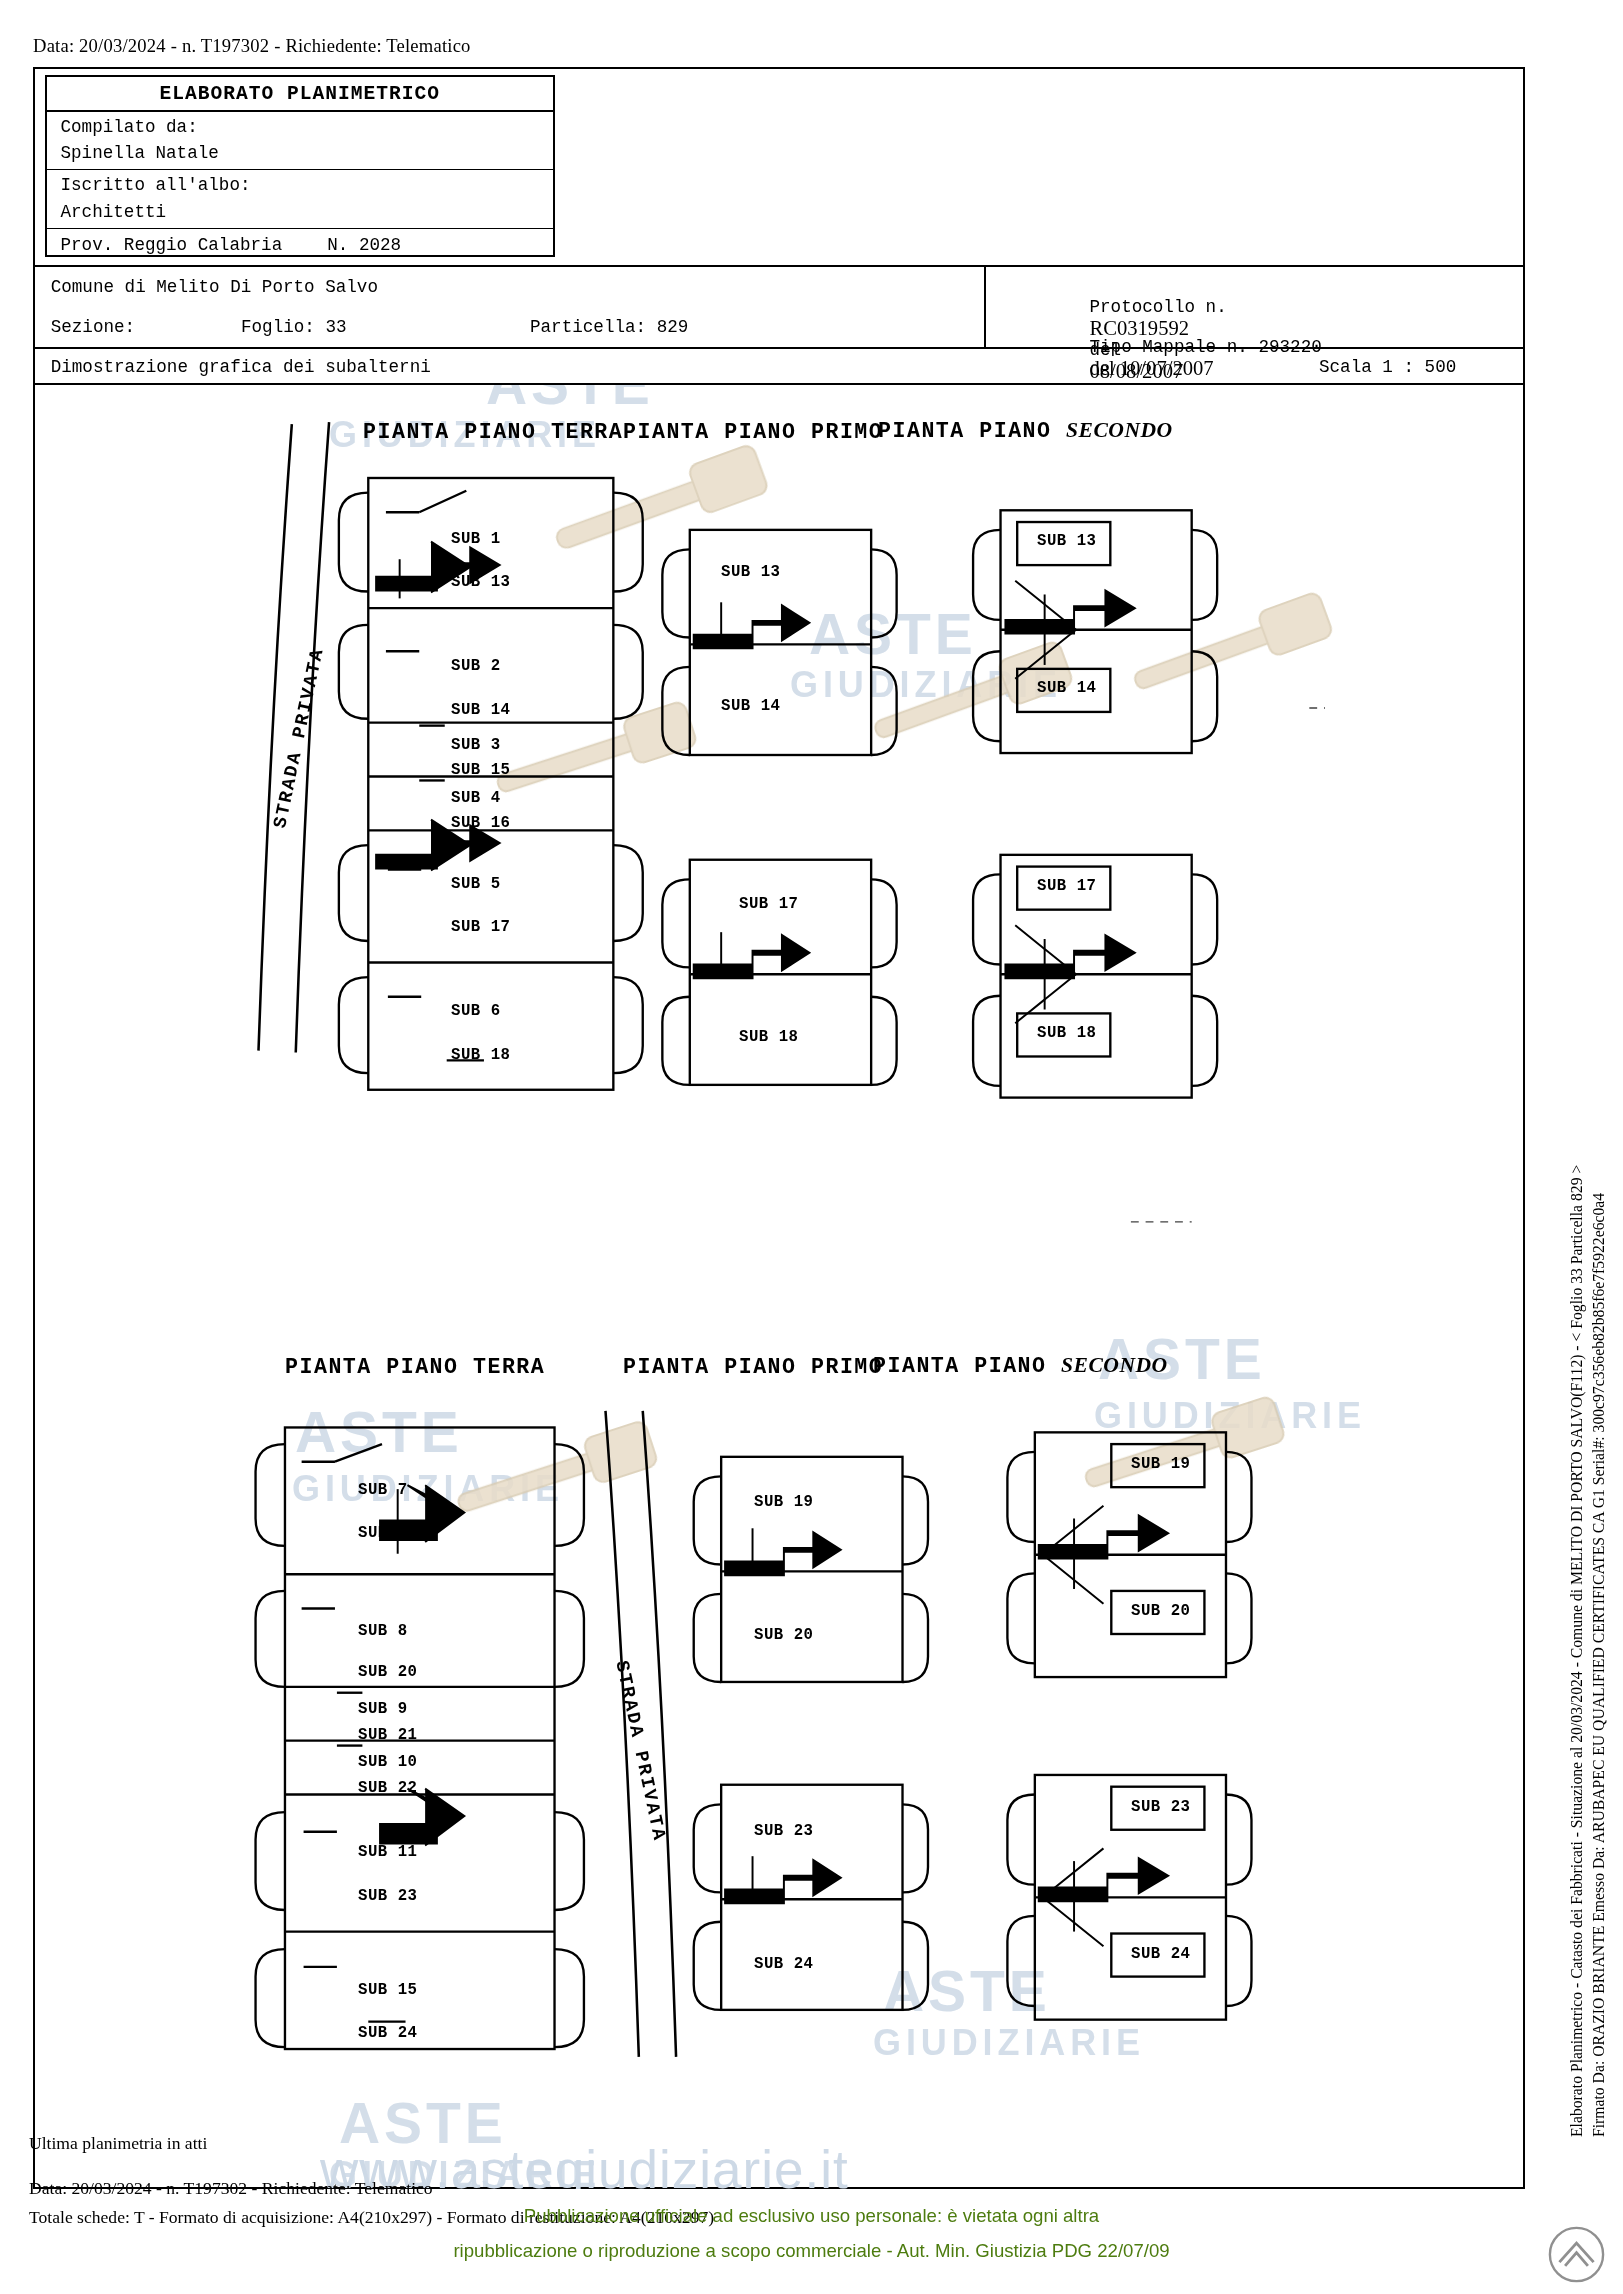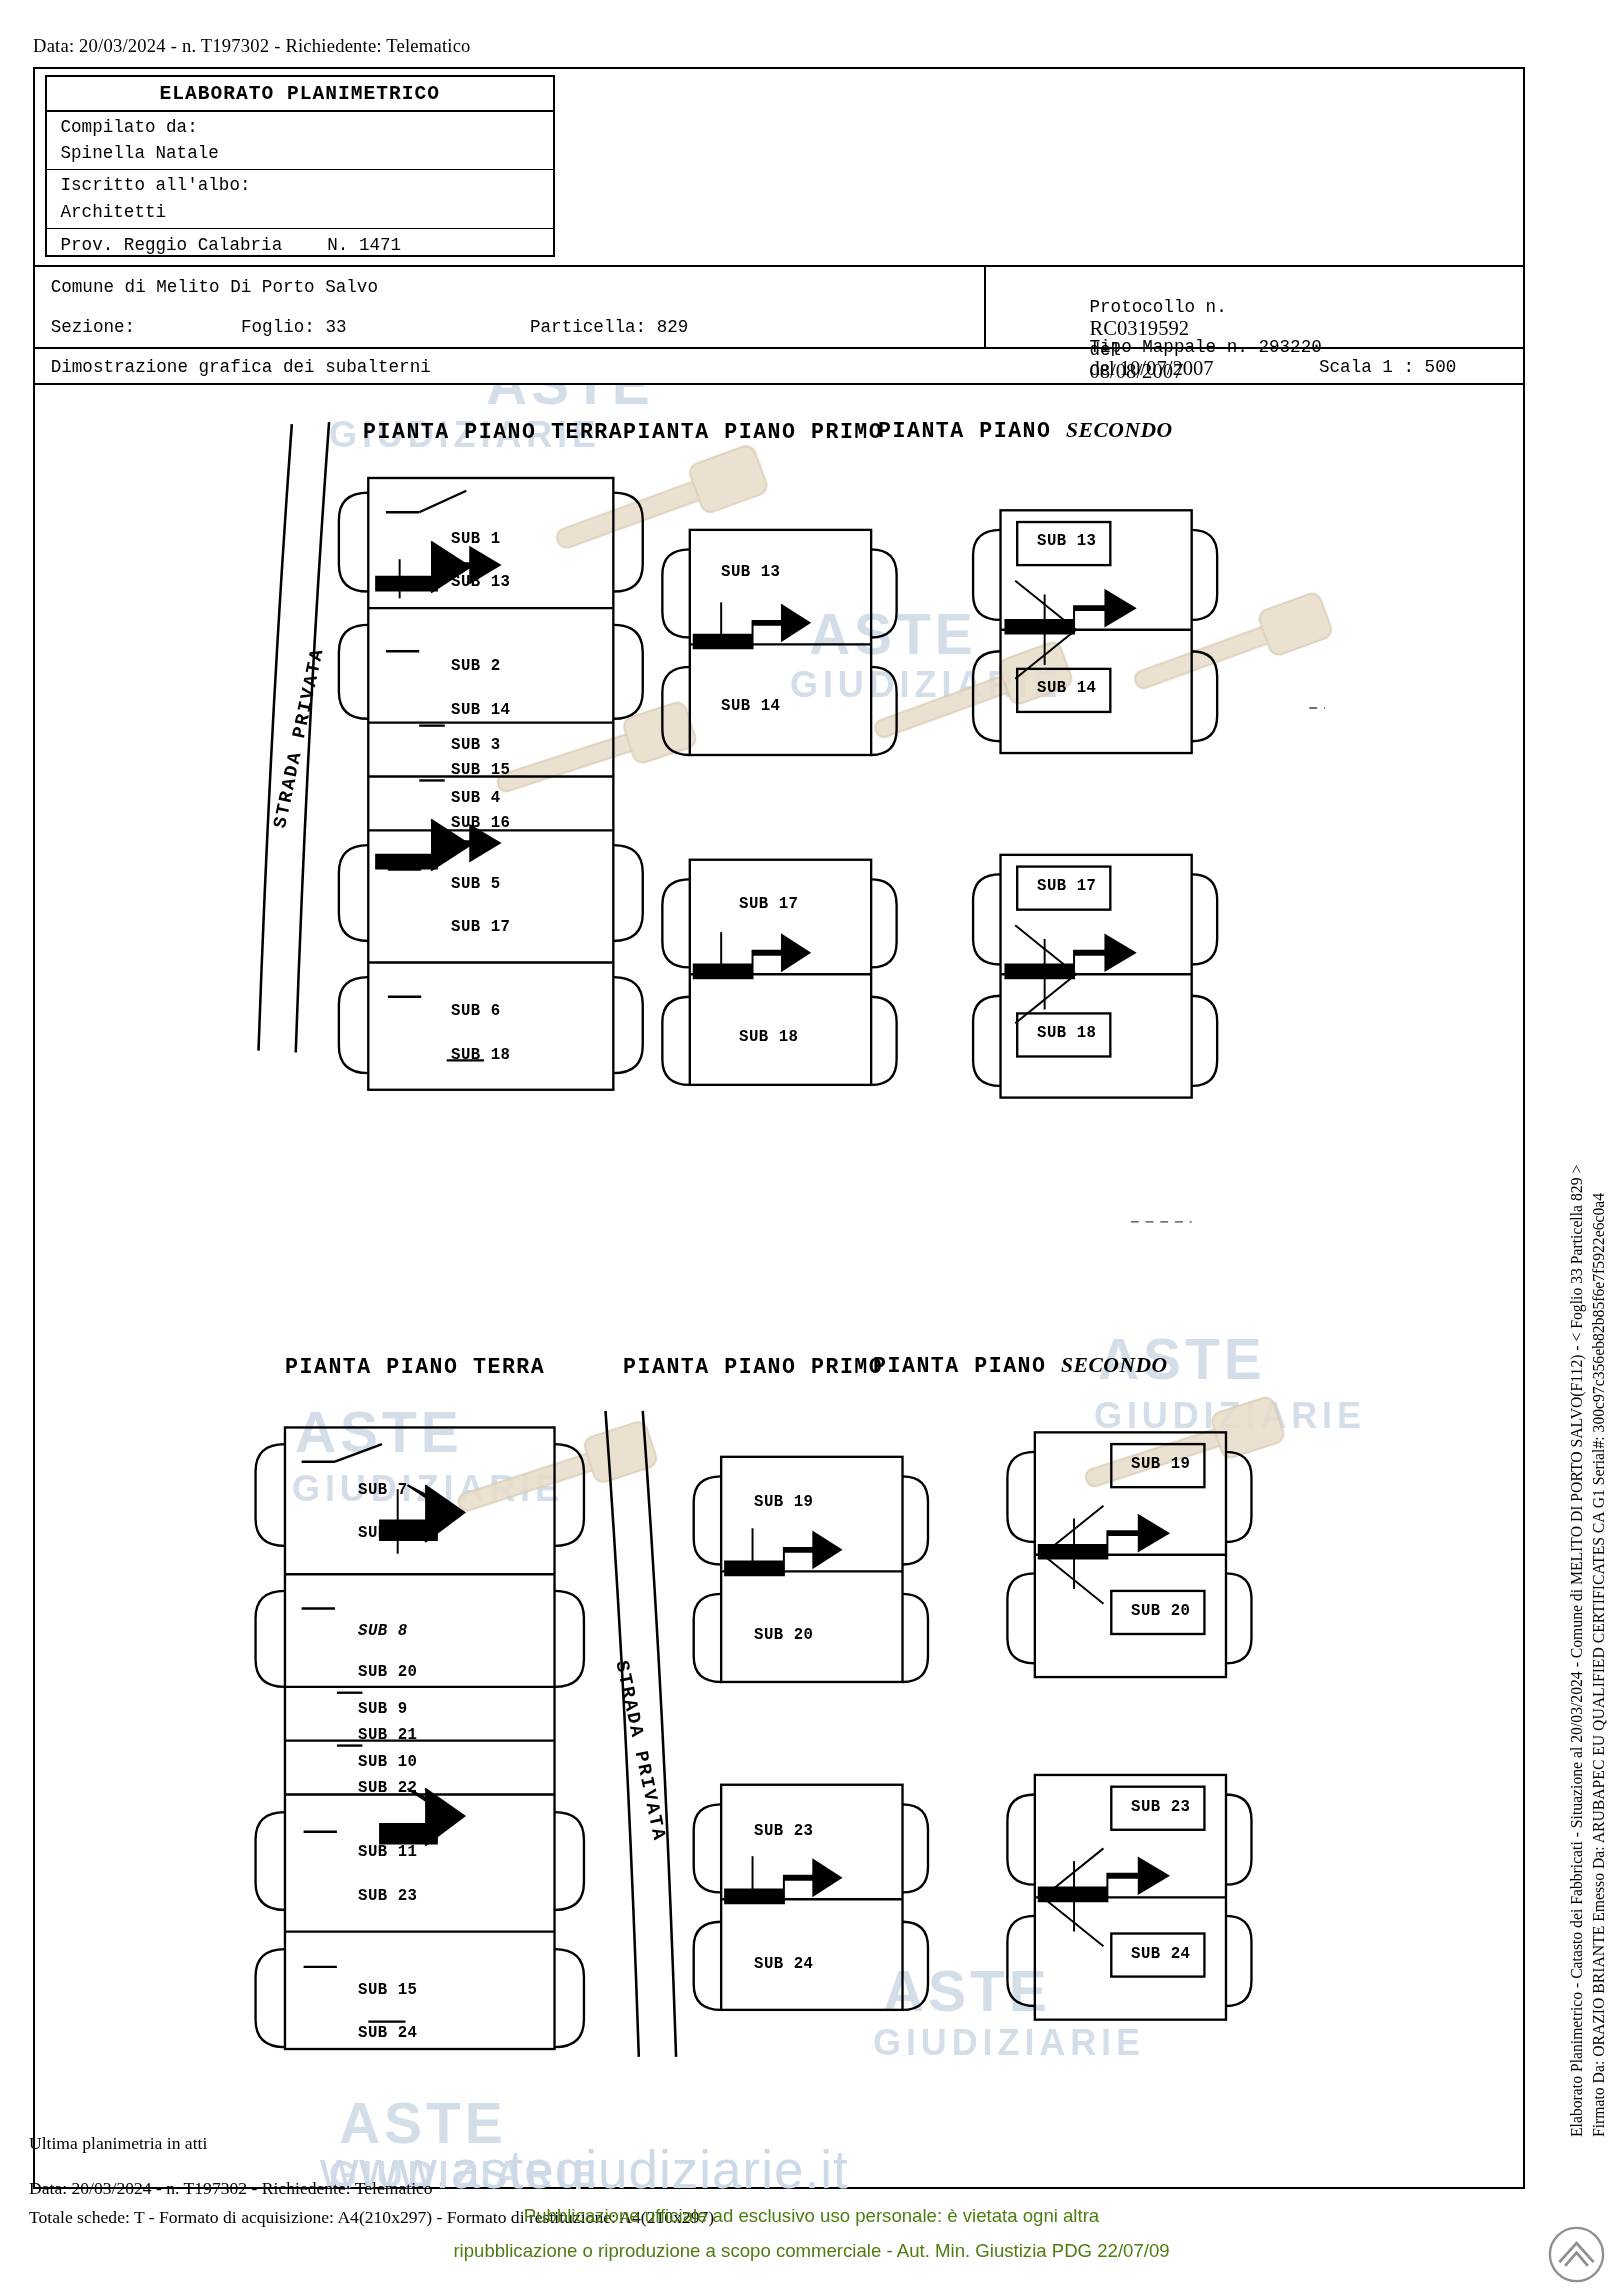--- a/index.html
+++ b/index.html
@@ -251,21 +251,21 @@
 
     <div class="hdr-left">
       <div class="title">ELABORATO PLANIMETRICO</div>
       <div class="row">Compilato da:</div>
       <div class="row">Spinella Natale</div>
       <div class="sep"></div>
       <div class="row">Iscritto all'albo:</div>
       <div class="row">Architetti</div>
       <div class="sep"></div>
       <div class="prov">
-        <span>Prov. Reggio Calabria</span><span class="num">N.  1471</span>
+        <span>Prov. Reggio Calabria</span><span class="num">N.  2028</span>
       </div>
     </div>
 
   </div>
 
   <div class="info-band">
     <div class="vline"></div>
 
     <div class="info-row1">
       <div class="cell c-comune">Comune di Melito Di Porto Salvo</div>
@@ -560,21 +560,21 @@
     <div class="sub-lbl" style="left:704px; top:510px;">SUB 17</div>
     <div class="sub-lbl" style="left:704px; top:643px;">SUB 18</div>
 
     <div class="sub-lbl" style="left:1002px; top:147px;">SUB 13</div>
     <div class="sub-lbl" style="left:1002px; top:294px;">SUB 14</div>
     <div class="sub-lbl" style="left:1002px; top:492px;">SUB 17</div>
     <div class="sub-lbl" style="left:1002px; top:639px;">SUB 18</div>
 
     <div class="sub-lbl" style="left:323px; top:1096px;">SUB 7</div>
     <div class="sub-lbl" style="left:323px; top:1139px;">SUB 19</div>
-    <div class="sub-lbl" style="left:323px; top:1237px;font-style:italic;">SUB 8</div>
+    <div class="sub-lbl" style="left:323px; top:1237px;">SUB 8</div>
     <div class="sub-lbl" style="left:323px; top:1278px;">SUB 20</div>
     <div class="sub-lbl" style="left:323px; top:1315px;">SUB 9</div>
     <div class="sub-lbl" style="left:323px; top:1341px;">SUB 21</div>
     <div class="sub-lbl" style="left:323px; top:1368px;">SUB 10</div>
     <div class="sub-lbl" style="left:323px; top:1394px;">SUB 22</div>
     <div class="sub-lbl" style="left:323px; top:1458px;">SUB 11</div>
     <div class="sub-lbl" style="left:323px; top:1502px;">SUB 23</div>
     <div class="sub-lbl" style="left:323px; top:1596px;">SUB 15</div>
     <div class="sub-lbl" style="left:323px; top:1639px;">SUB 24</div>
 

